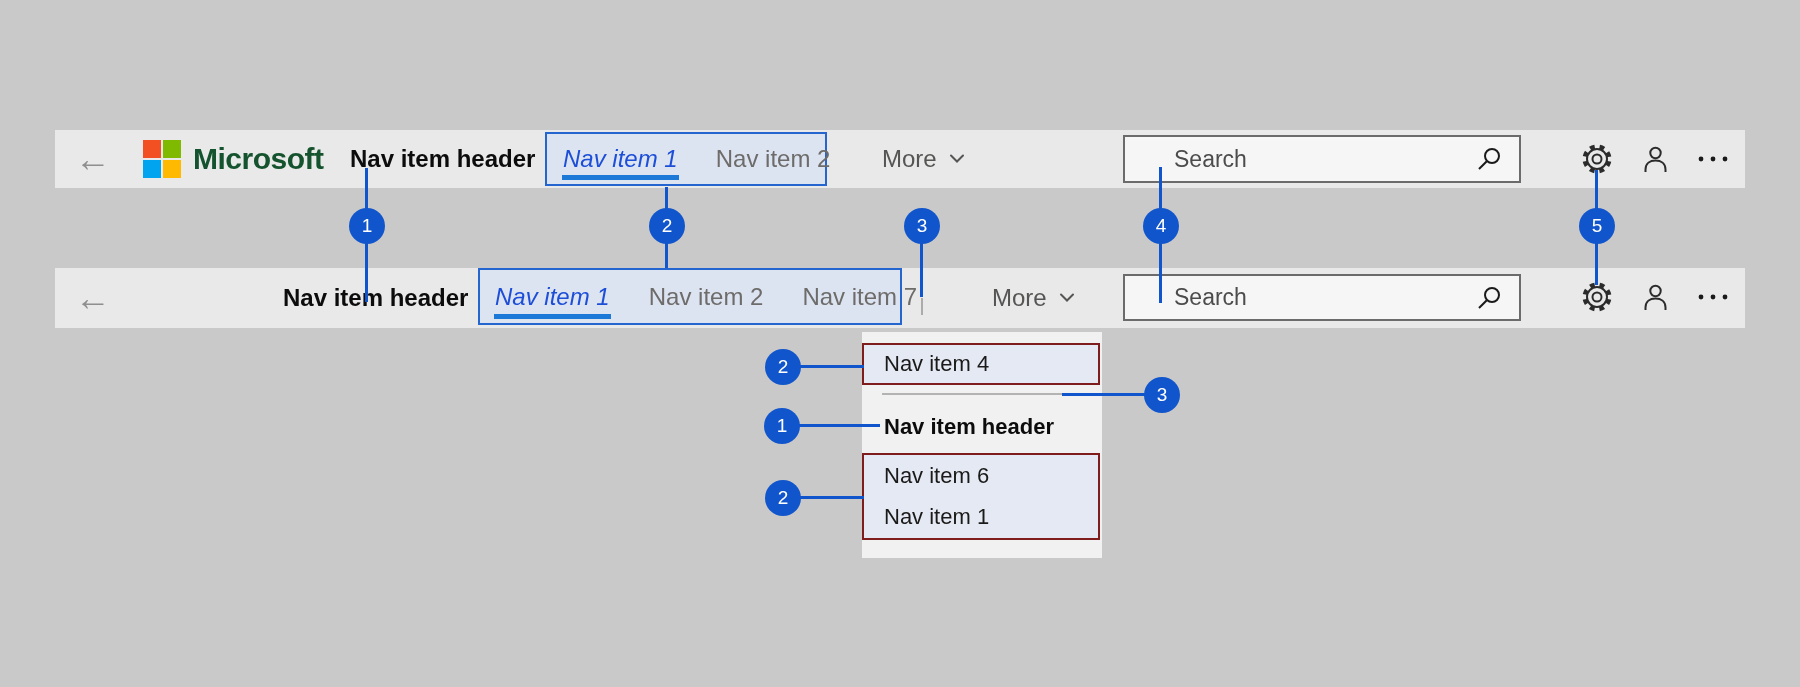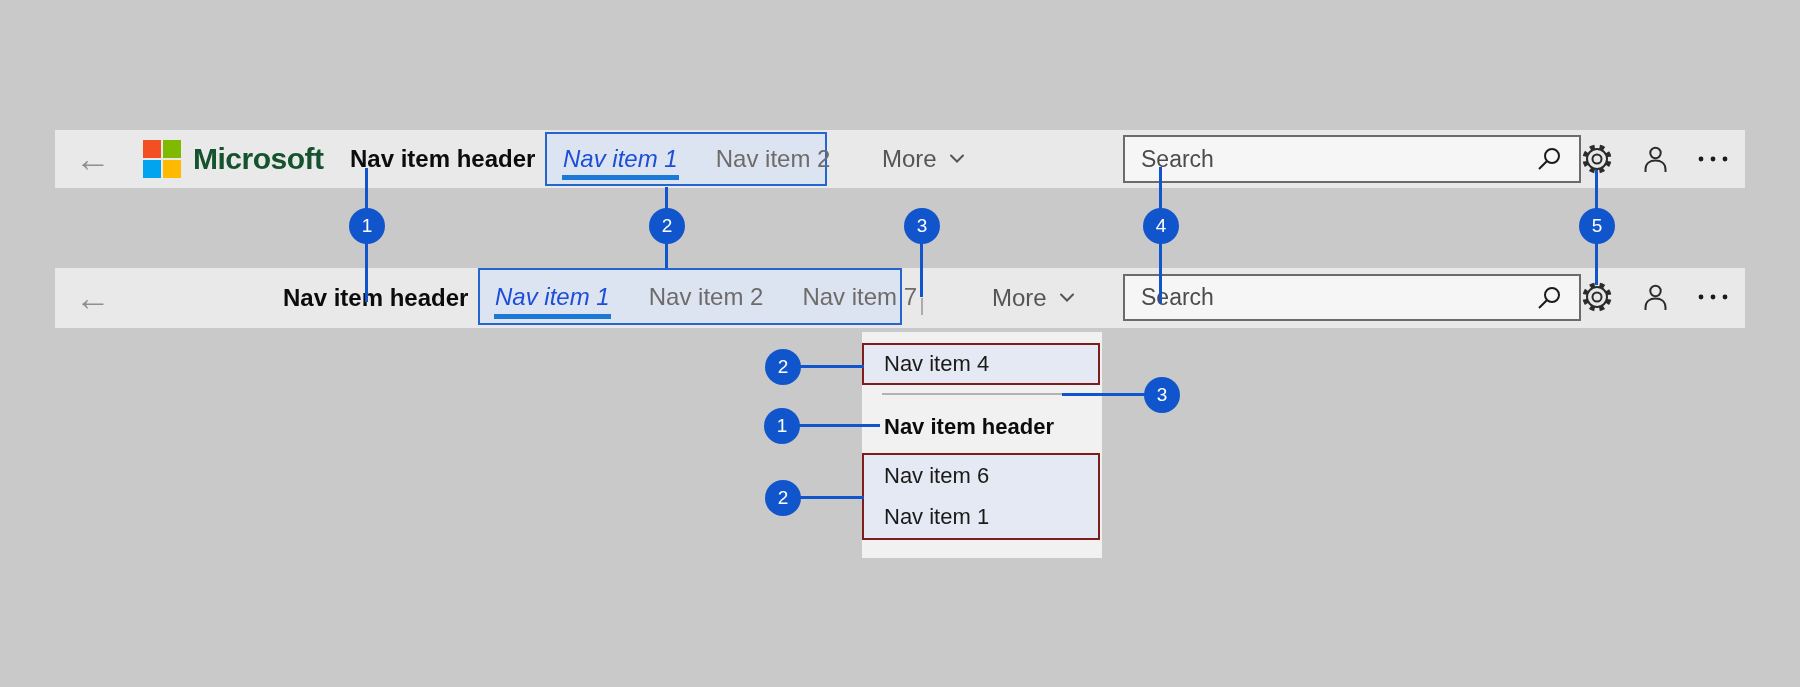--- a/index.html
+++ b/index.html
@@ -32,21 +32,21 @@
   .nav-item.selected { color:#1d4ed8;font-style:italic; }
   .nav-item.selected::after { content:""; position:absolute; left:-1px; right:-1px; bottom:4px; height:5px; background:#1d79d8; }
 
   .more-btn { top:0; height:100%; display:flex; align-items:center; gap:12px; font-size:24px; color:#565554;
               background:none; border:none; cursor:pointer; padding:0; font-family:inherit;margin-left:34px; }
   #bar1 .more-btn { left:793px; }
   #bar2 .more-btn { left:903px; }
 
   .nav-divider { left:866px; top:30px; width:2px; height:17px; background:#ababab; }
 
-  .searchbox { box-sizing:border-box; width:458px; background:#f6f6f6; border:2px solid #6b6b6b; }
+  .searchbox { box-sizing:border-box; width:398px; background:#f6f6f6; border:2px solid #6b6b6b;padding-left:33px; }
   #search1 { left:1068px; top:5px; height:48px; }
   #search2 { left:1068px; top:6px; height:47px; }
   .searchbox input { width:100%; height:100%; border:0; background:transparent; outline:none; font-family:inherit;
                      font-size:23px; color:#333; padding:0 52px 0 16px; box-sizing:border-box; }
   .searchbox input::placeholder { color:#4c4c4c; opacity:1; }
   .search-glyph { position:absolute; right:16px; top:50%; transform:translateY(-50%); pointer-events:none; line-height:0; }
 
   .icon-btn { top:8px; width:40px; height:42px; display:flex; align-items:center; justify-content:center;
               background:none; border:none; cursor:pointer; padding:0; line-height:0; }
   .btn-gear   { left:1522px; }

